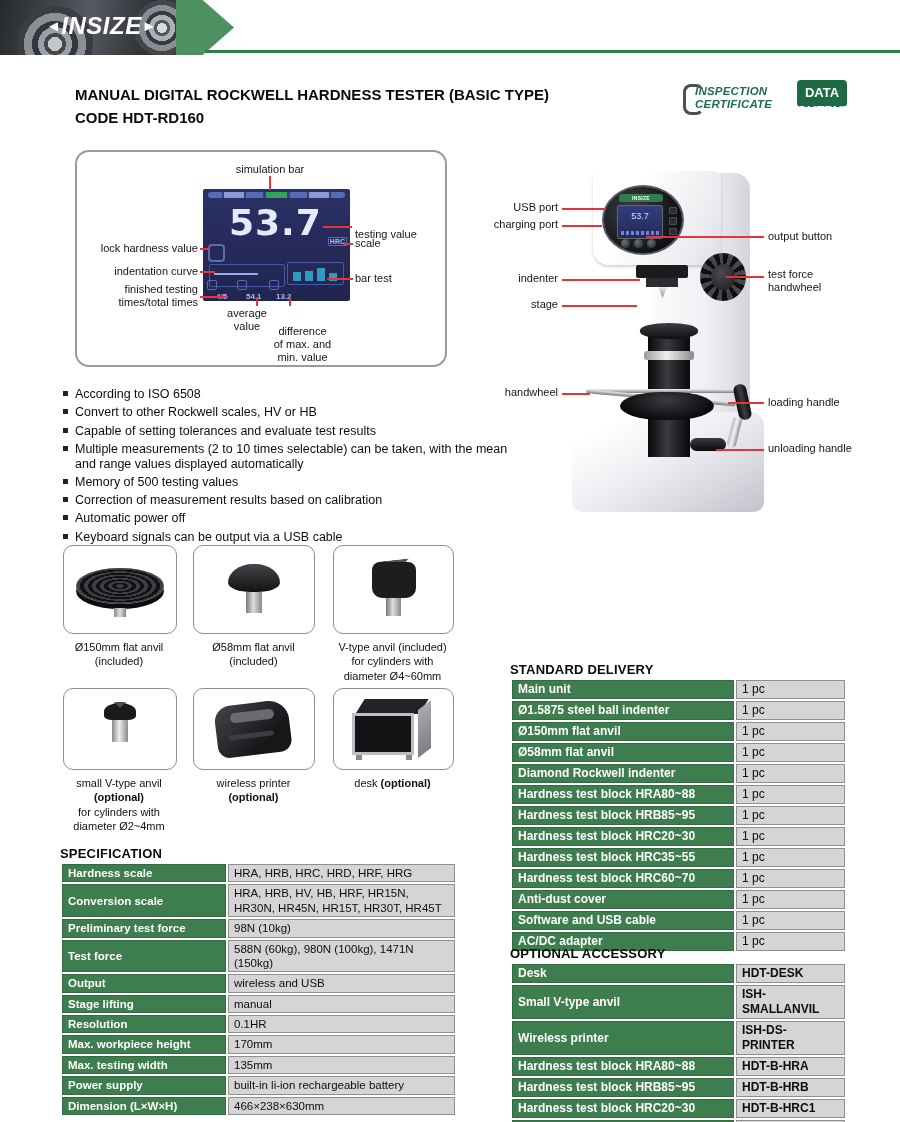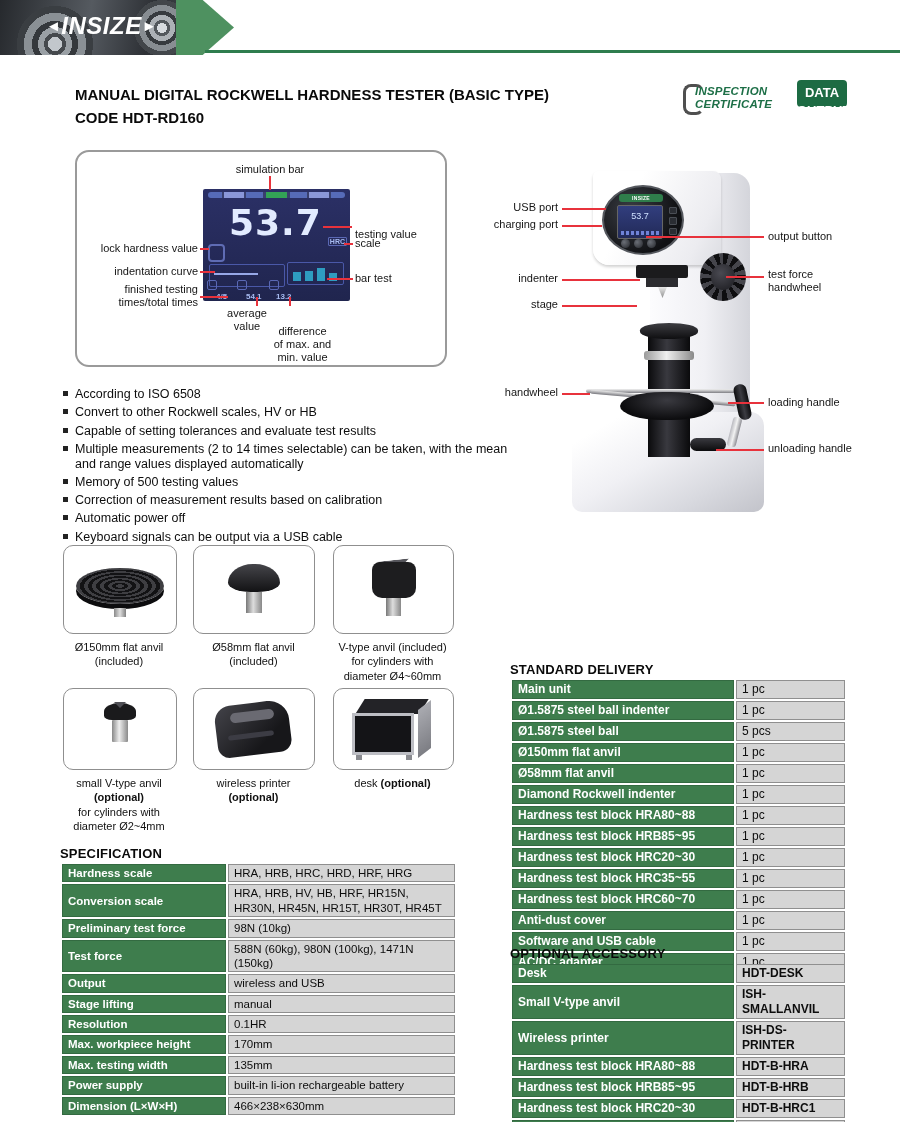--- a/index.html
+++ b/index.html
@@ -289,21 +289,21 @@
         <span>Convert to other Rockwell scales, HV or HB</span>
       </div>
 
       <div class="feat">
         <span class="sq"></span>
         <span>Capable of setting tolerances and evaluate test results</span>
       </div>
 
       <div class="feat">
         <span class="sq"></span>
-        <span>Multiple measurements (2 to 14 times selectable) can be taken, with the mean and range values displayed automatically</span>
+        <span>Multiple measurements (2 to 10 times selectable) can be taken, with the mean and range values displayed automatically</span>
       </div>
 
       <div class="feat">
         <span class="sq"></span>
         <span>Memory of 500 testing values</span>
       </div>
 
       <div class="feat">
         <span class="sq"></span>
         <span>Correction of measurement results based on calibration</span>
@@ -449,24 +449,20 @@
         <tr>
           <td class="glabel">Main unit</td>
           <td class="gval">1 pc</td>
         </tr>
 
         <tr>
           <td class="glabel">Ø1.5875 steel ball indenter</td>
           <td class="gval">1 pc</td>
         </tr>
 
-        <tr>
-          <td class="glabel">Ø1.5875 steel ball</td>
-          <td class="gval">5 pcs</td>
-        </tr>
 
         <tr>
           <td class="glabel">Ø150mm flat anvil</td>
           <td class="gval">1 pc</td>
         </tr>
 
         <tr>
           <td class="glabel">Ø58mm flat anvil</td>
           <td class="gval">1 pc</td>
         </tr>

